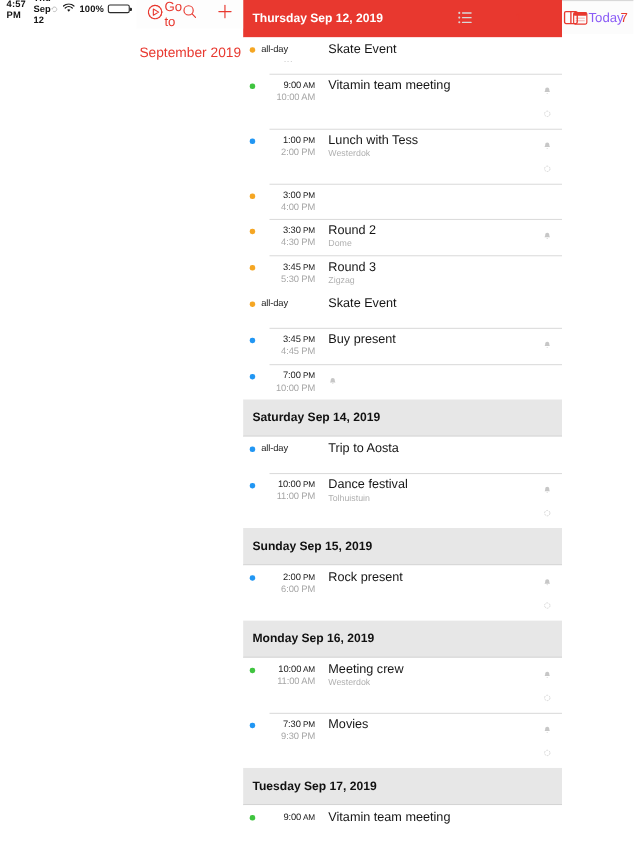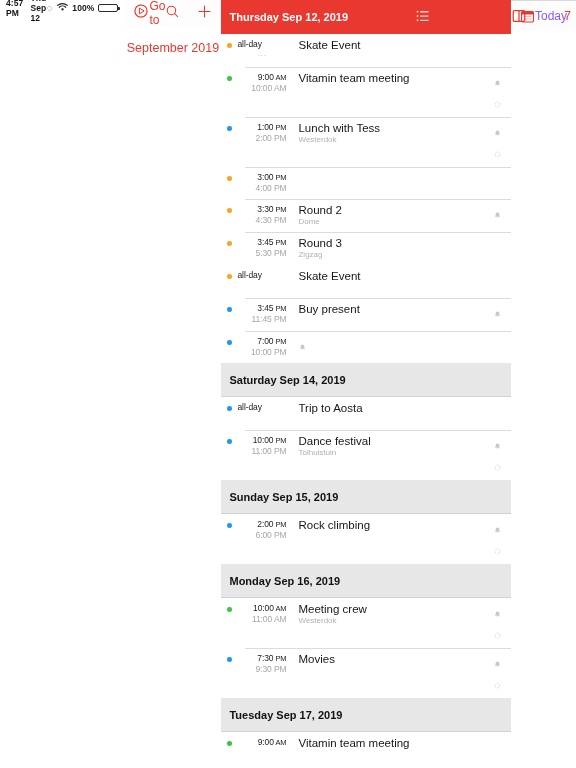--- a/index.html
+++ b/index.html
@@ -415,21 +415,21 @@
           <div class="ev-loc">&nbsp;</div>
         </div>
         <div class="badgecell"></div>
       </div>
       <div class="event sep">
         <div class="dotcell">
           <span class="dot" style="background: rgb(33, 150, 243);"></span>
         </div>
         <div class="timecell">
           <div class="t-start">3:45<span class="ampm"> PM</span></div>
-          <div class="t-end">11:45 PM</div>
+          <div class="t-end">4:45 PM</div>
         </div>
         <div class="bodycell">
           <div class="ev-title">Buy present</div>
           <div class="ev-loc">&nbsp;</div>
         </div>
         <div class="badgecell">
           <span class="badge-bell"><svg width="7" height="8" viewBox="0 0 10 11">
               <path d="M5 0.6c-1.6 0-2.6 1.1-2.6 2.7 0 2.3-1 3.1-1 3.1h7.2s-1-0.8-1-3.1C7.6 1.7 6.6 0.6 5 0.6z" fill="#9a9a9a"></path>
               <path d="M3.9 7.6a1.2 1.2 0 0 0 2.2 0z" fill="#9a9a9a"></path>
             </svg></span>
@@ -490,21 +490,21 @@
       <div class="day-header">Sunday Sep 15, 2019</div>
       <div class="event">
         <div class="dotcell">
           <span class="dot" style="background: rgb(33, 150, 243);"></span>
         </div>
         <div class="timecell">
           <div class="t-start">2:00<span class="ampm"> PM</span></div>
           <div class="t-end">6:00 PM</div>
         </div>
         <div class="bodycell">
-          <div class="ev-title">Rock climbing</div>
+          <div class="ev-title">Rock present</div>
           <div class="ev-loc">&nbsp;</div>
         </div>
         <div class="badgecell">
           <span class="badge-bell"><svg width="7" height="8" viewBox="0 0 10 11">
               <path d="M5 0.6c-1.6 0-2.6 1.1-2.6 2.7 0 2.3-1 3.1-1 3.1h7.2s-1-0.8-1-3.1C7.6 1.7 6.6 0.6 5 0.6z" fill="#9a9a9a"></path>
               <path d="M3.9 7.6a1.2 1.2 0 0 0 2.2 0z" fill="#9a9a9a"></path>
             </svg></span>
           <span class="badge-rep"><svg width="7" height="7" viewBox="0 0 10 10">
               <circle cx="5" cy="5" r="3.5" fill="none" stroke="#a8a8a8" stroke-width="1.1" stroke-dasharray="2.4 1.3"></circle>
             </svg></span>

